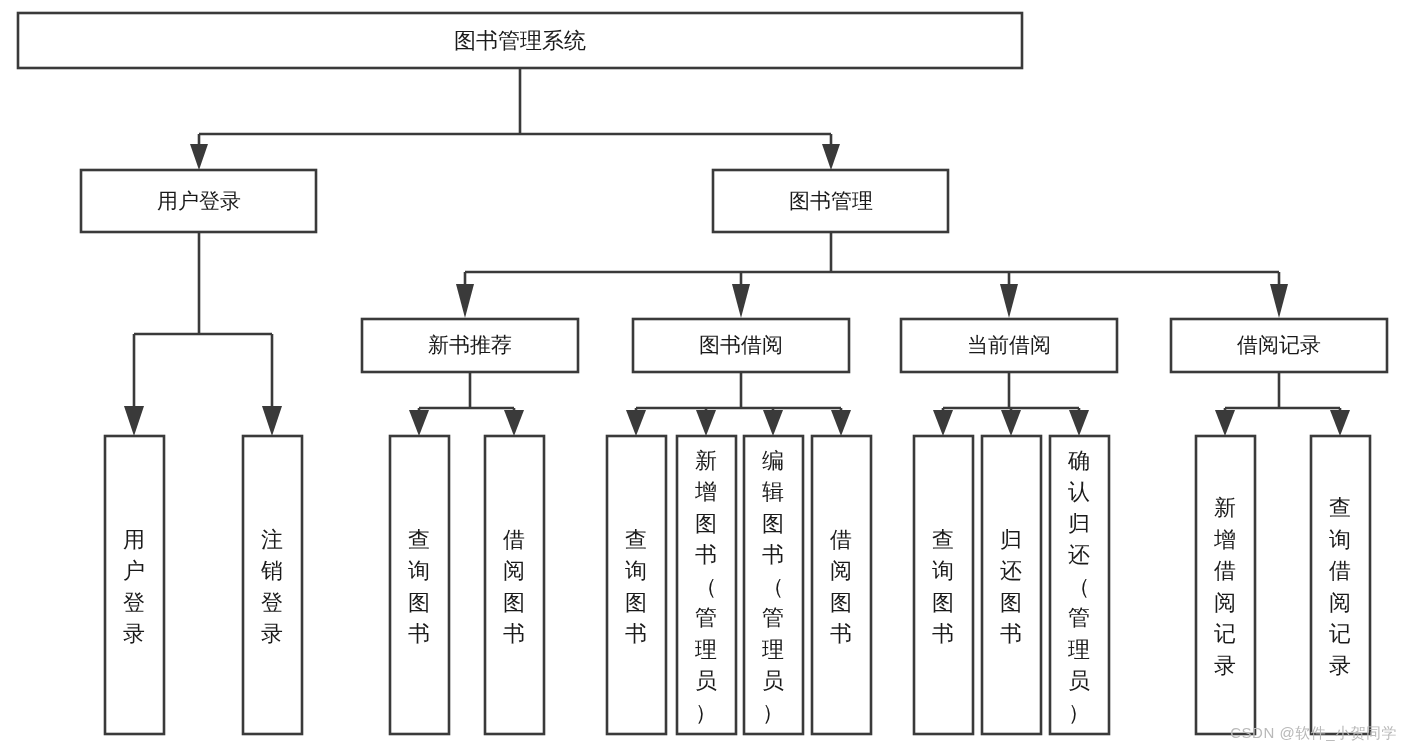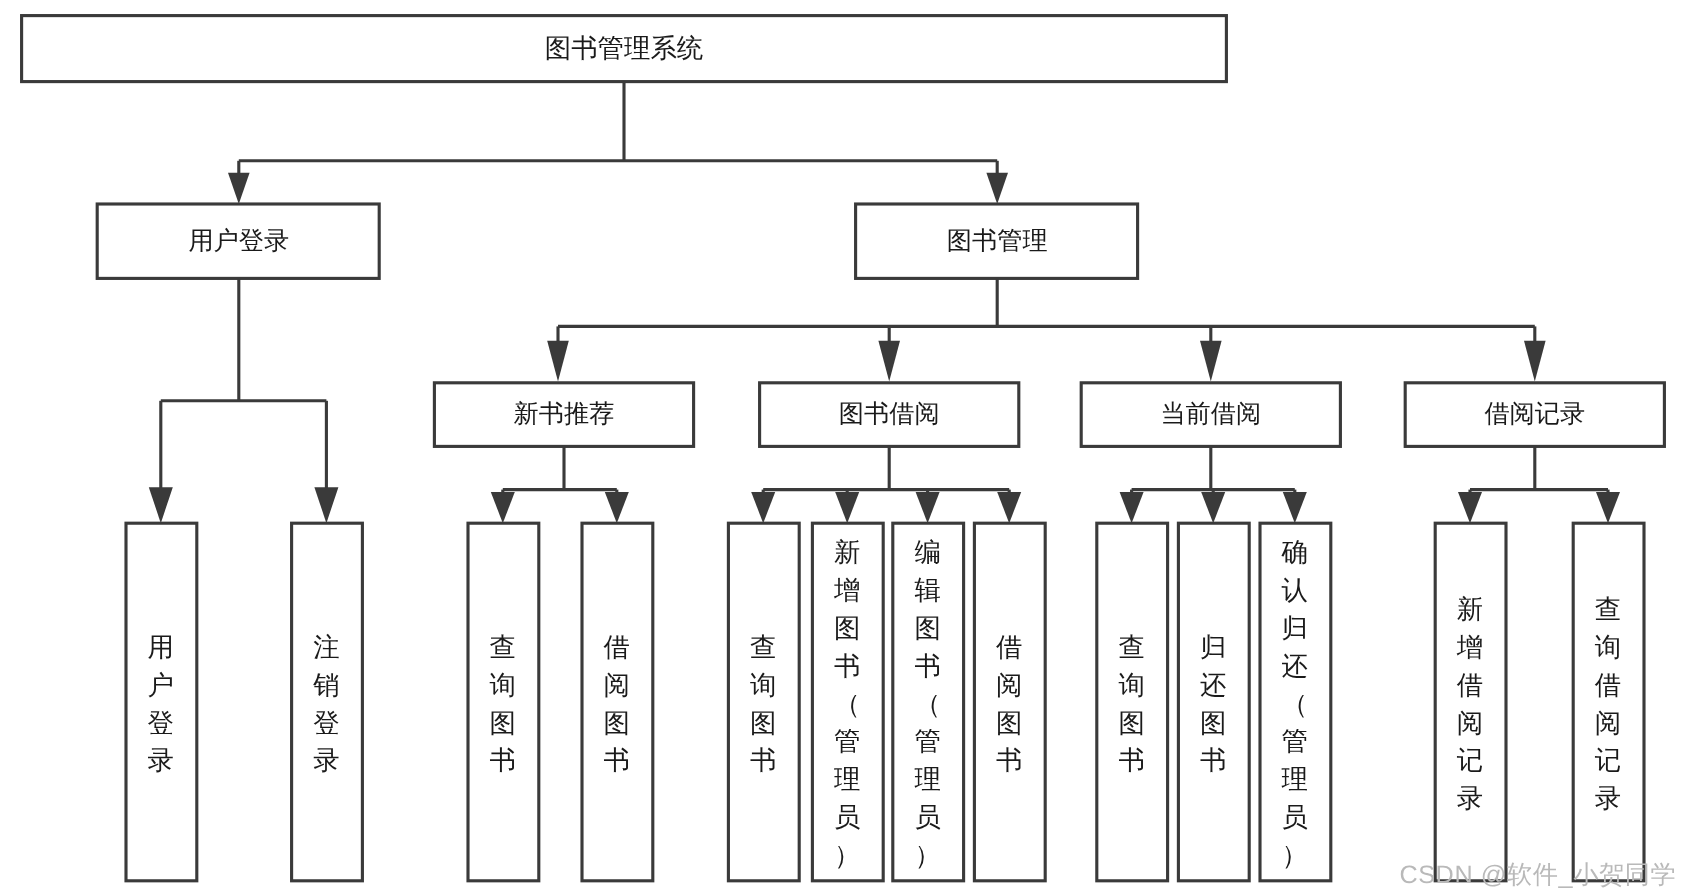--- a/index.html
+++ b/index.html
@@ -57,21 +57,21 @@
     fill: #1a1a1a;
     font-family: "Liberation Sans", "DejaVu Sans", sans-serif;
     font-size: 22px;
     text-anchor: middle;
   }
   .watermark {
     position: absolute;
     right: 8px;
     bottom: 4px;
     font-family: "Liberation Sans", "DejaVu Sans", sans-serif;
-    font-size: 21px;
+    font-size: 15px;
     color: #b9b9b9;
     letter-spacing: 0.5px;
     user-select: none;
     white-space: nowrap;
   }
 </style>
 </head>
 <body>
 
 <div id="diagram-root">

